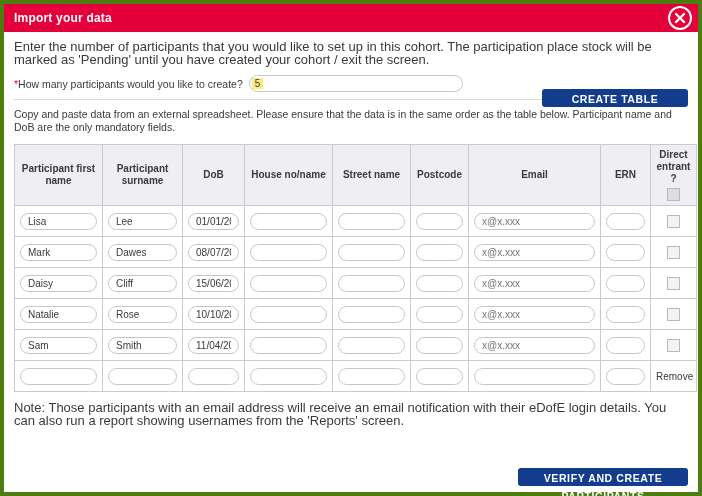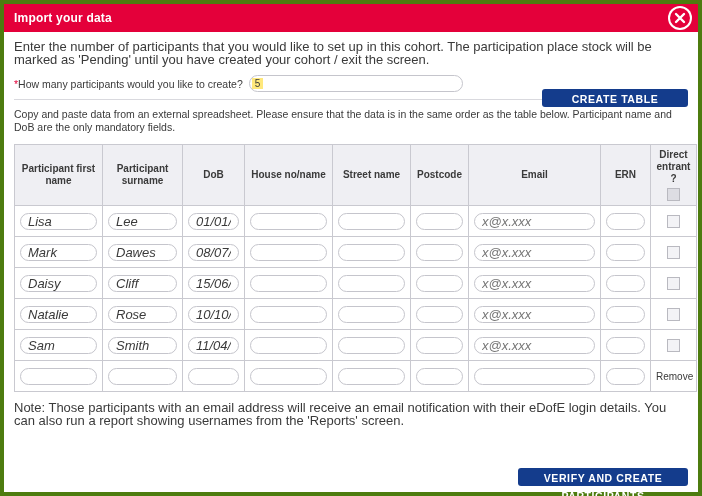--- a/index.html
+++ b/index.html
@@ -167,26 +167,25 @@
     vertical-align: middle;
     background: #ffffff;
   }
   .cell-input {
     width: 100%;
     height: 17px;
     box-sizing: border-box;
     border: 1px solid #c5c5cc;
     border-radius: 9px;
     font-family: "Liberation Sans", sans-serif;
-    font-size: 13px;
+    font-size: 10px;
     color: #3a3a3a;
     padding: 0 7px;
     outline: none;
     background: #ffffff;
-    font-style: italic;
   }
   .cell-input.ph { color: #9a9aa2; }
   td.check-cell {
     background: #fdecef;
     text-align: center;
   }
   .checkbox {
     display: inline-block;
     width: 11px;
     height: 11px;

